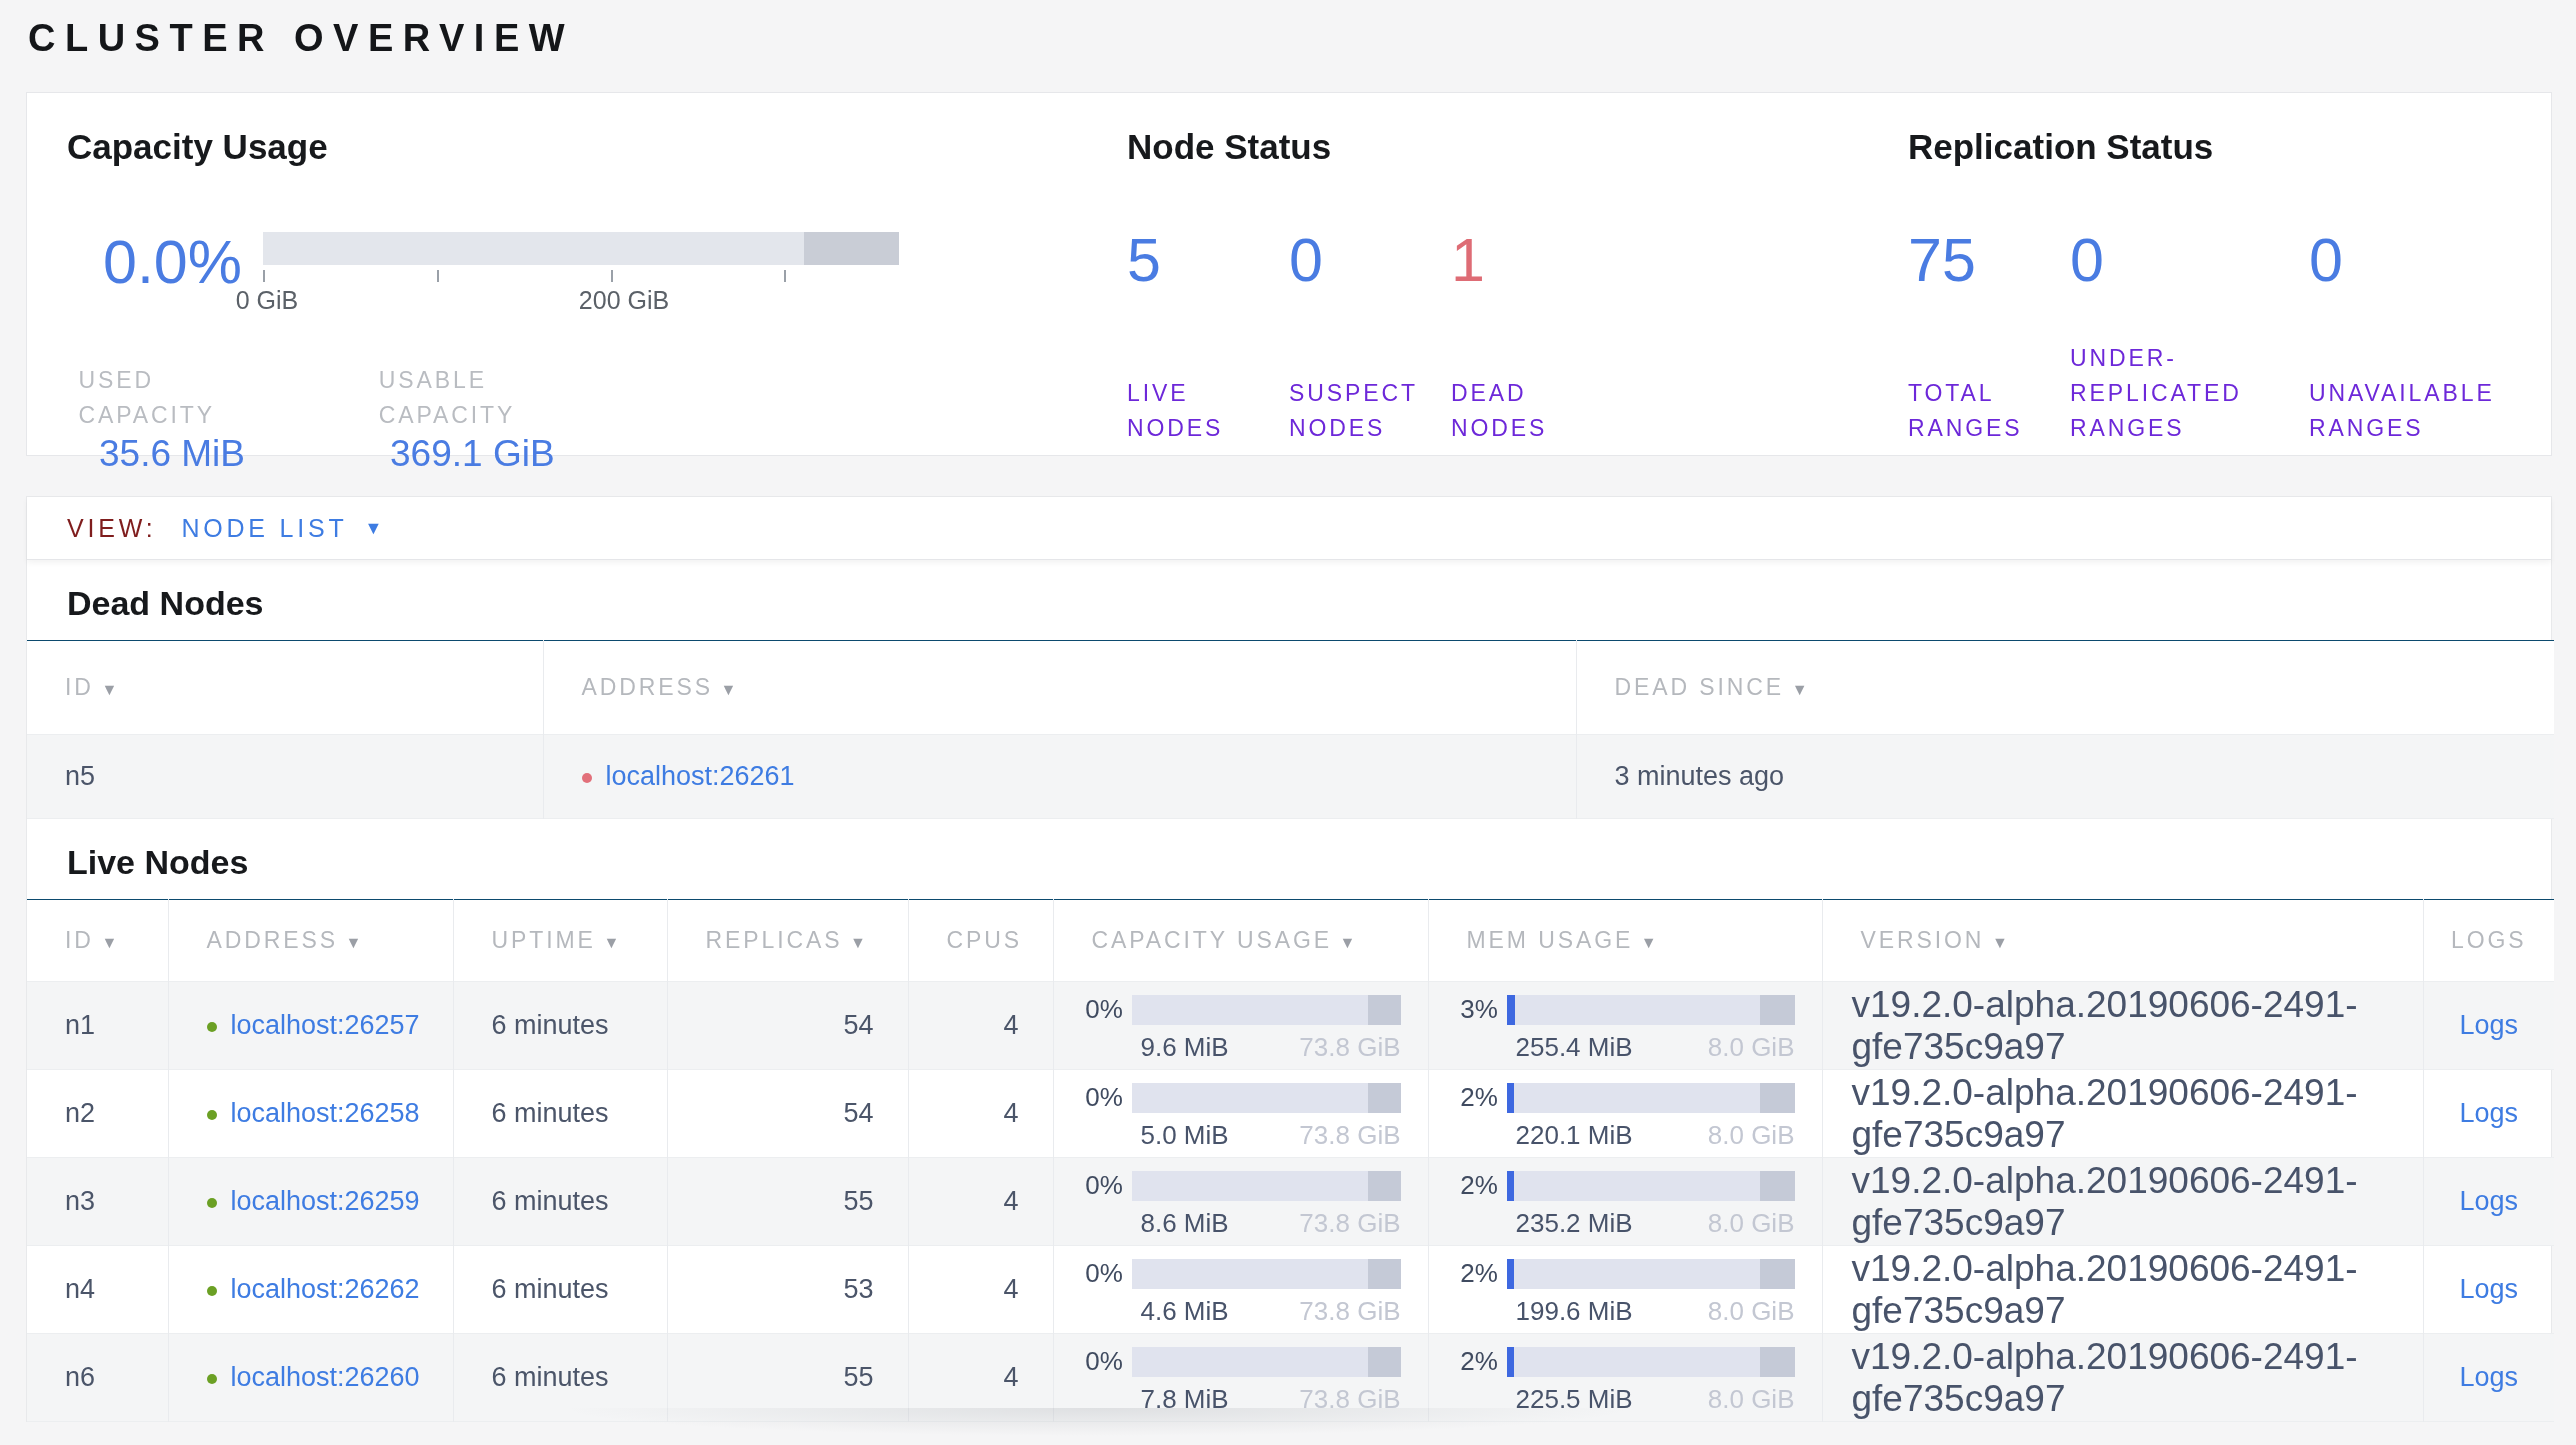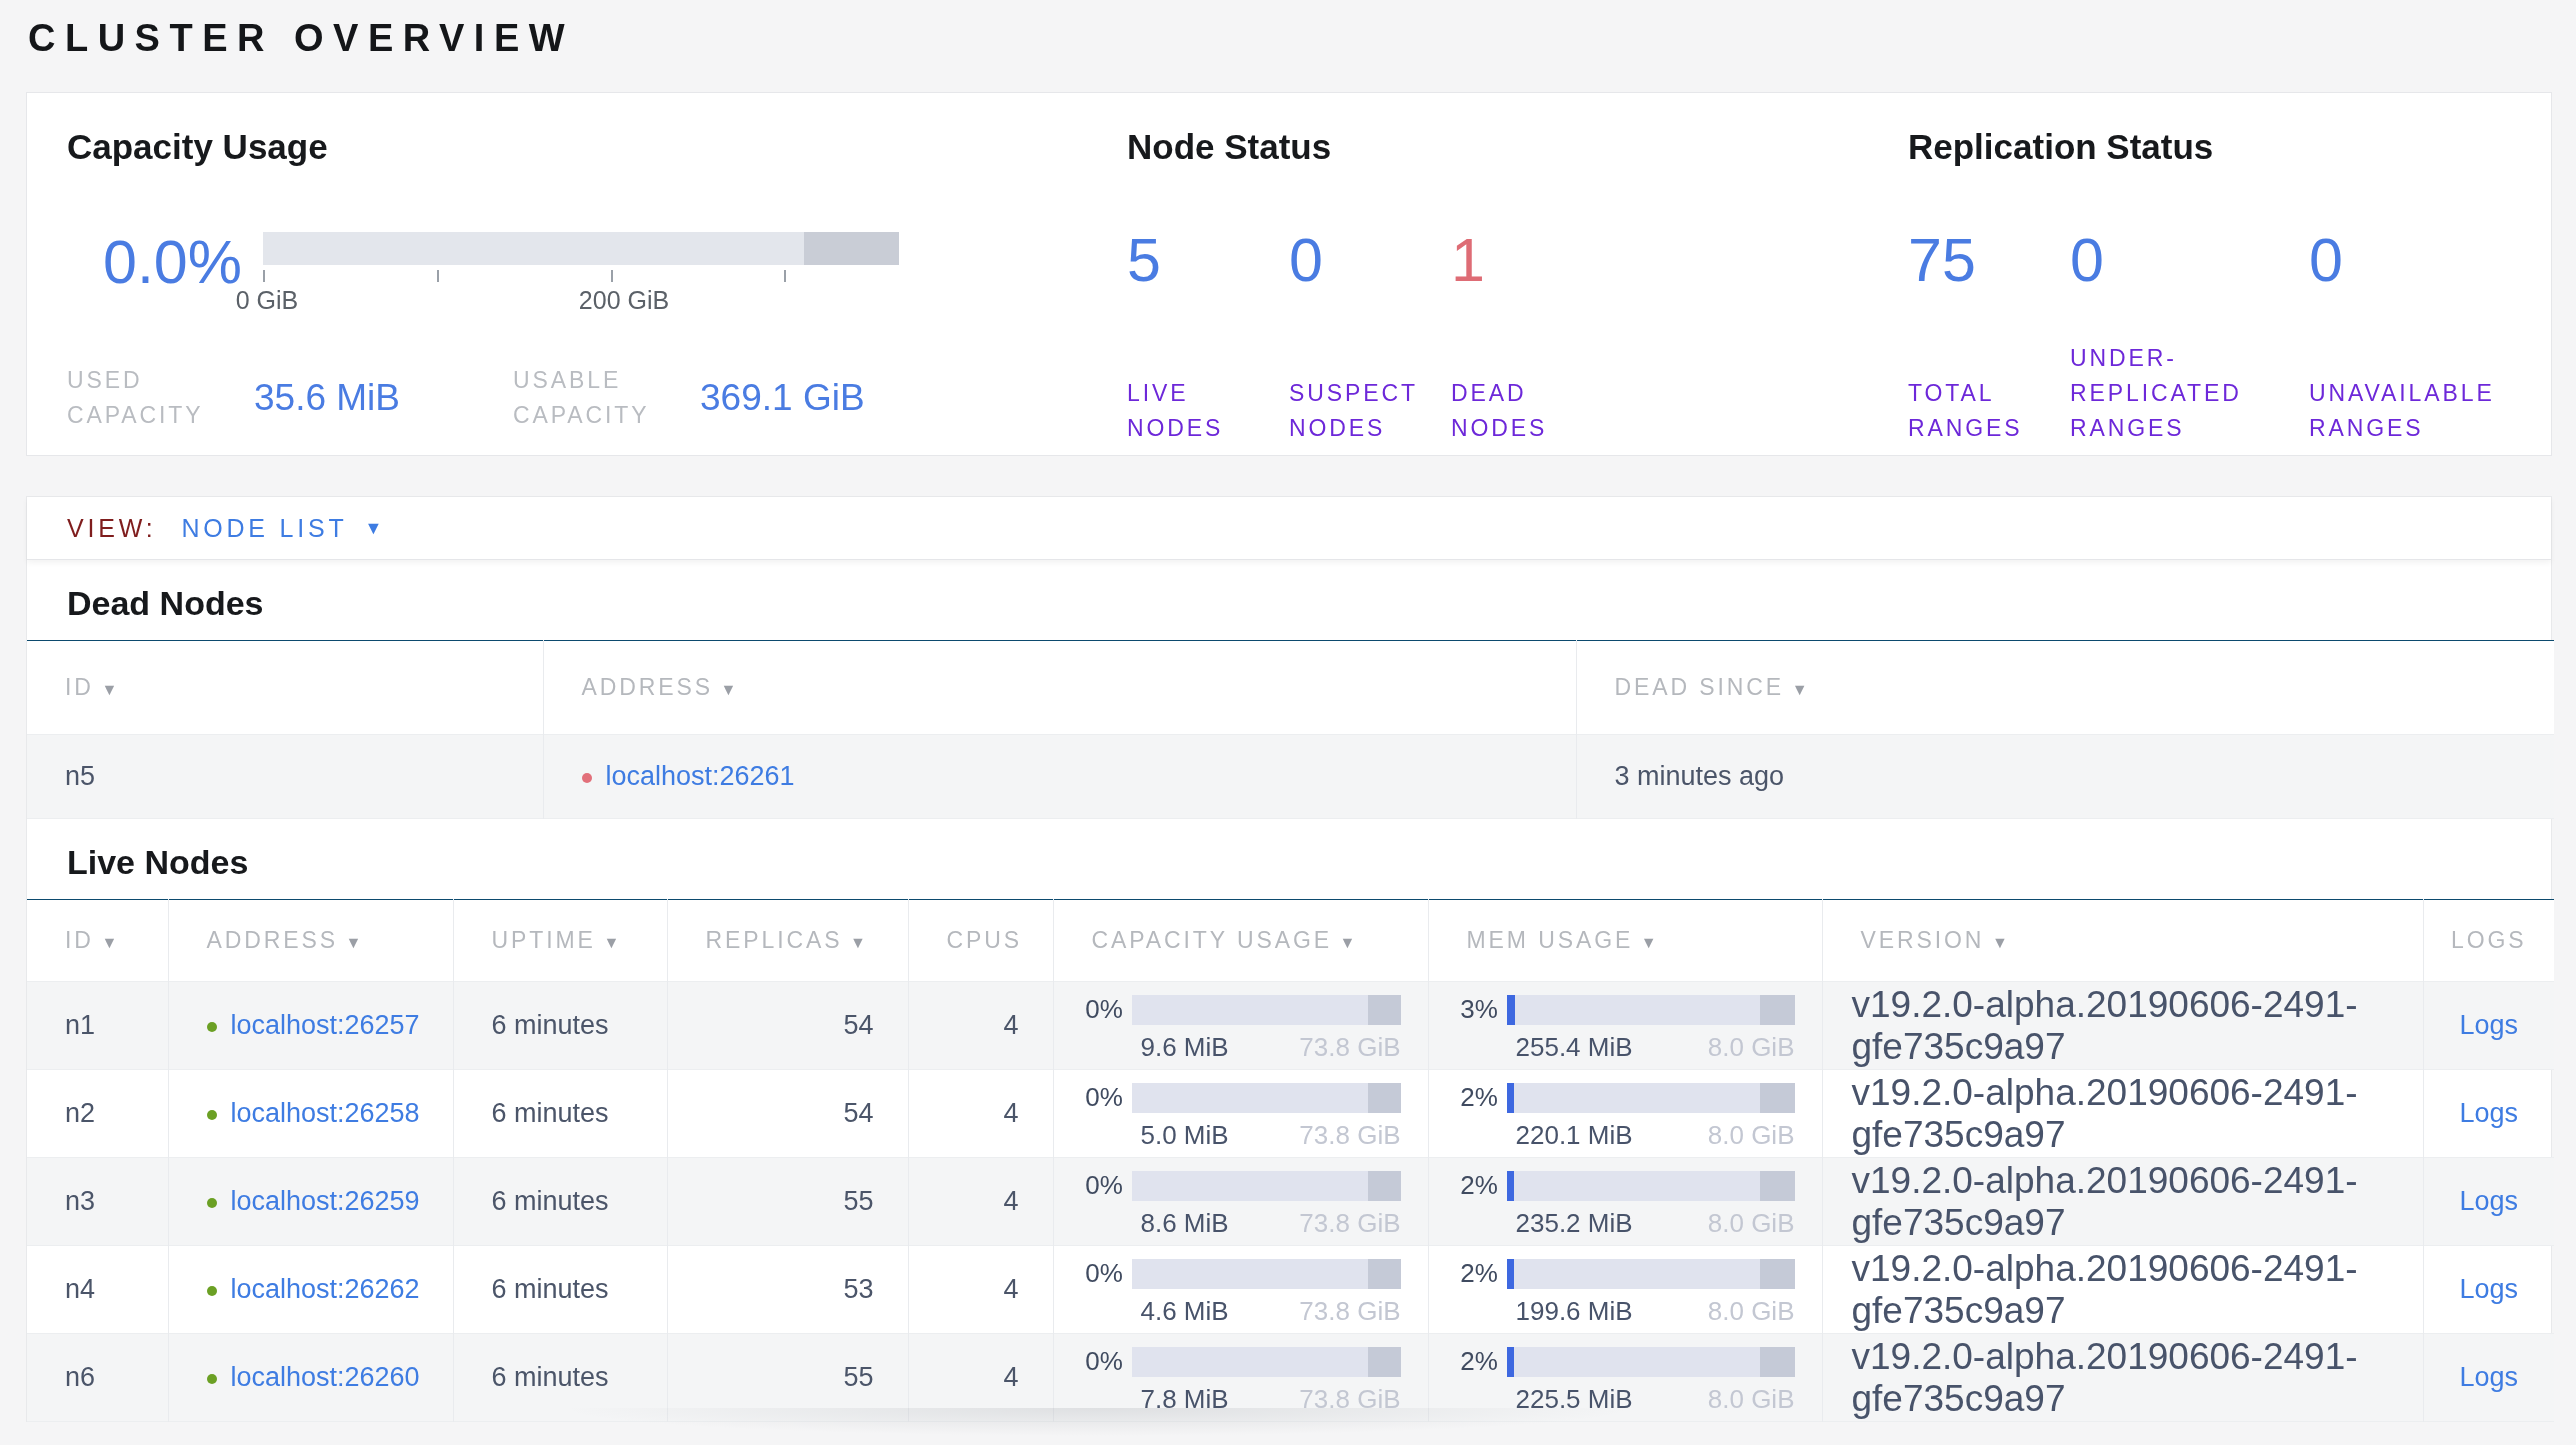--- a/index.html
+++ b/index.html
@@ -47,21 +47,21 @@
   }
   .axis { position:relative; height:50px; }
   .tick {
     position:absolute; top:5.7px; width:1.9px; height:11.5px; background:#9aa0a8;
   }
   .tick-label {
     position:absolute; top:21px; transform:translateX(-50%);
     font-size:25px; color:#5b6168;
   }
   .stats-row { display:flex; margin-top:48px; }
-  .stat { display:flex; align-items:center; }
+  .stat { display:flex; align-items:center;flex-direction:column; }
   .stat + .stat { margin-left:113px; }
   .stat-label {
     width:155px; font-size:23px; letter-spacing:2.9px; line-height:35px;
     color:#b9bcc1; text-transform:uppercase;
   }
   .stat-value { font-size:37px; margin-left:32px; }
   .blue { color:#4a7ce2; }
   .red  { color:#de6c75; }
   .ns-section { width:781px; }
   .rs-section { flex:1; }

